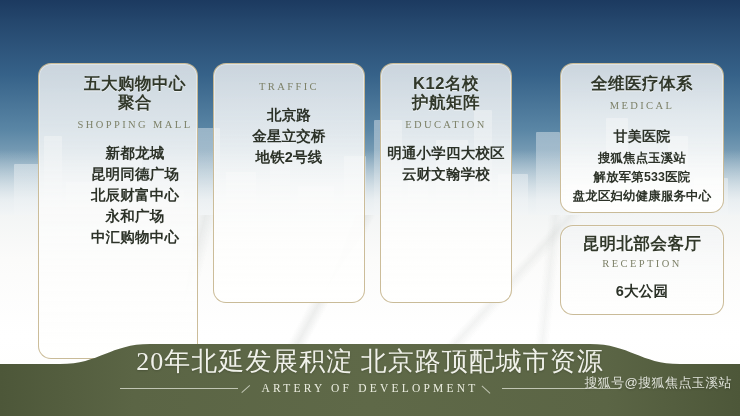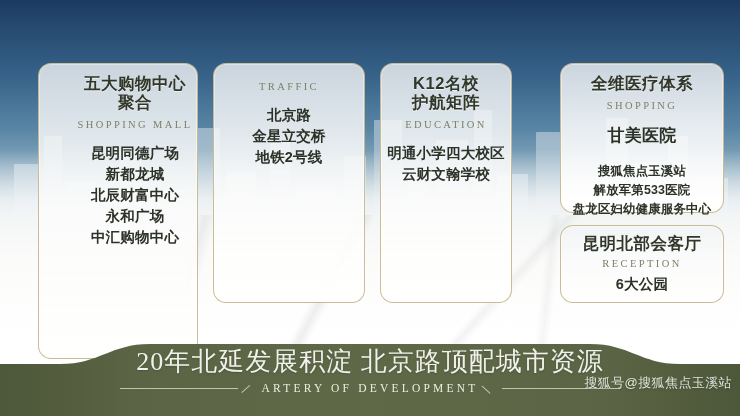--- a/index.html
+++ b/index.html
@@ -94,38 +94,38 @@
   }
   .card-list .li{
     color:#2c3228;
     font-weight:bold;
     font-size:14.5px;
     line-height:21px;
     letter-spacing:.2px;
     white-space:nowrap;
   }
   .card-list .li.lead{
-    font-size:17px;
+    font-size:14px;
     line-height:24px;
-    margin-bottom:14px;
+    margin-bottom:1px;
   }
   .card-list .li.small{
     font-size:12.4px;
     line-height:19px;
   }
 
   
   #card-shopping { left:38px;  top:63px;  width:160px; height:296px;padding-left:34px; }
   #card-traffic  { left:213px; top:63px;  width:152px; height:240px; }
   #card-education{ left:380px; top:63px;  width:132px; height:240px; }
   #card-medical  { left:560px; top:63px;  width:164px; height:150px; }
-  #card-reception{ left:560px; top:225px; width:164px; height:78px;  padding-top:8px; }
+  #card-reception{ left:560px; top:225px; width:164px; height:90px;  padding-top:8px; }
 
   #card-reception .card-sub{ margin-top:5px; }
-  #card-reception .card-list{ margin-top:5px; }
+  #card-reception .card-list{ margin-top:12px; }
 
   
   .banner-wrap{
     position:absolute; left:0; top:336px; width:740px; height:80px;
   }
   .banner-svg{ position:absolute; left:0; top:0; }
   .banner-content{
     position:absolute; left:0; top:0; width:740px; height:80px;
     display:flex; flex-direction:column; align-items:center; justify-content:flex-start;
     padding-top:11px;
@@ -211,22 +211,22 @@
   <div class="bg-haze"></div>
   <div class="bg-marble"></div>
 
   <div class="card" id="card-shopping">
     <div class="card-title">
       <div>五大购物中心</div>
       <div>聚合</div>
     </div>
     <div class="card-sub">SHOPPING MALL</div>
     <div class="card-list">
+      <div class="li">新都龙城</div>
       <div class="li">昆明同德广场</div>
-      <div class="li">新都龙城</div>
       <div class="li">北辰财富中心</div>
       <div class="li">永和广场</div>
       <div class="li">中汇购物中心</div>
     </div>
   </div>
 
   <div class="card" id="card-traffic">
     <div class="card-sub">TRAFFIC</div>
     <div class="card-list">
       <div class="li">北京路</div>
@@ -244,21 +244,21 @@
     <div class="card-list">
       <div class="li">明通小学四大校区</div>
       <div class="li">云财文翰学校</div>
     </div>
   </div>
 
   <div class="card" id="card-medical">
     <div class="card-title">
       <div>全维医疗体系</div>
     </div>
-    <div class="card-sub">SHOPPING</div>
+    <div class="card-sub">MEDICAL</div>
     <div class="card-list">
       <div class="li lead">甘美医院</div>
       <div class="li small">搜狐焦点玉溪站</div>
       <div class="li small">解放军第533医院</div>
       <div class="li small">盘龙区妇幼健康服务中心</div>
     </div>
   </div>
 
   <div class="card" id="card-reception">
     <div class="card-title">

